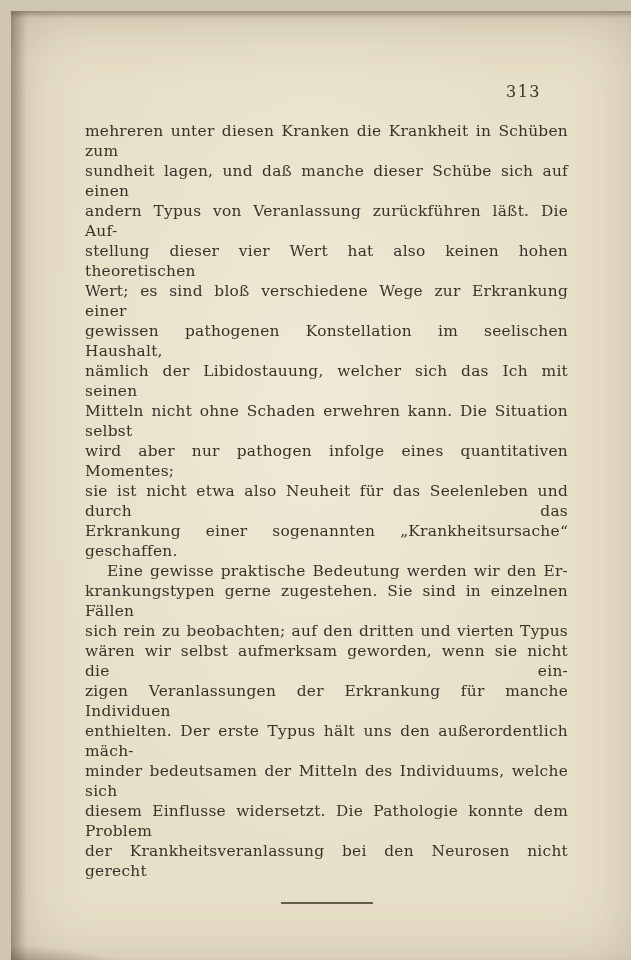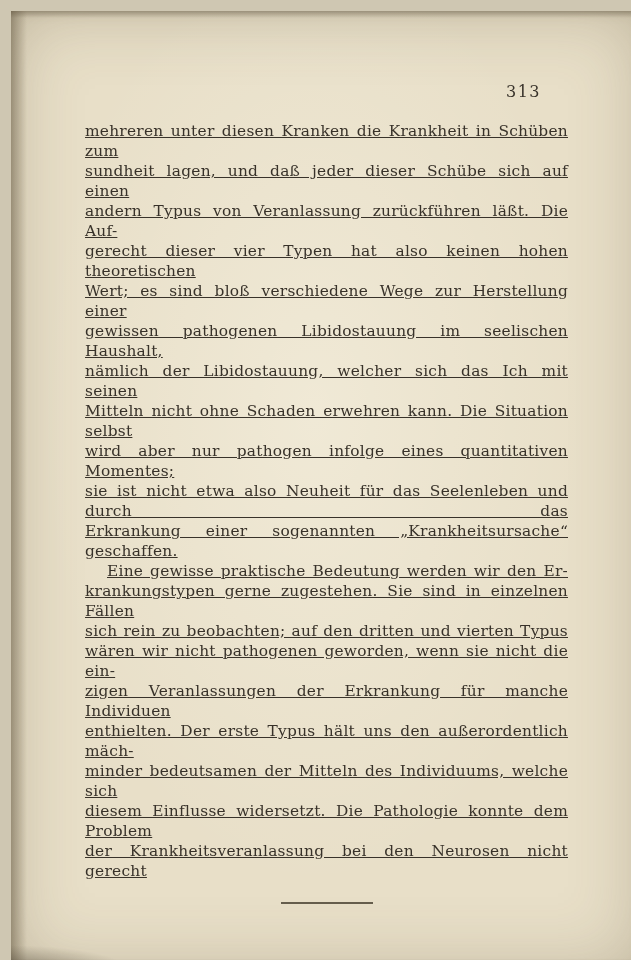--- a/index.html
+++ b/index.html
@@ -59,21 +59,21 @@
     letter-spacing: 1.5px;
   }
   .text-block {
     position: absolute;
     top: 110px;
     left: 74px;
     width: 483px;
     font-size: 15.4px;
     line-height: 20px;
   }
-  .paragraph { margin: 0; text-decoration: underline; }
+  .paragraph { margin: 0; }
   .line {
     text-align: justify;
     text-align-last: justify;
     letter-spacing: 0.25px;
     word-spacing: 0.5px;
     white-space: normal;
   }
   .line.last {
     text-align-last: left;
   }
@@ -99,36 +99,36 @@
   <div class="edge-left"></div>
   <div class="edge-right"></div>
   <div class="edge-bottom"></div>
   <div class="corner-bl"></div>
 
   <div class="page-number">313</div>
 
   <div class="text-block">
       <div class="paragraph">
         <div class="line">mehreren unter diesen Kranken die Krankheit in Schüben zum</div>
-        <div class="line">sundheit lagen, und daß jeder dieser Schübe sich auf einen</div>
+        <div class="line">sundheit lagen, und daß manche dieser Schübe sich auf einen</div>
         <div class="line">andern Typus von Veranlassung zurückführen läßt.  Die Auf-</div>
-        <div class="line">gerecht dieser vier Typen hat also keinen hohen theoretischen</div>
-        <div class="line">Wert; es sind bloß verschiedene Wege zur Herstellung einer</div>
-        <div class="line">gewissen pathogenen Libidostauung im seelischen Haushalt,</div>
+        <div class="line">stellung dieser vier Wert hat also keinen hohen theoretischen</div>
+        <div class="line">Wert; es sind bloß verschiedene Wege zur Erkrankung einer</div>
+        <div class="line">gewissen pathogenen Konstellation im seelischen Haushalt,</div>
         <div class="line">nämlich der Libidostauung, welcher sich das Ich mit seinen</div>
         <div class="line">Mitteln nicht ohne Schaden erwehren kann. Die Situation selbst</div>
         <div class="line">wird aber nur pathogen infolge eines quantitativen Momentes;</div>
         <div class="line">sie ist nicht etwa also Neuheit für das Seelenleben und durch das</div>
         <div class="line last">Erkrankung einer sogenannten „Krankheitsursache“ geschaffen.</div>
       </div>
       <div class="paragraph">
         <div class="line indent">Eine gewisse praktische Bedeutung werden wir den Er-</div>
         <div class="line">krankungstypen gerne zugestehen. Sie sind in einzelnen Fällen</div>
         <div class="line">sich rein zu beobachten; auf den dritten und vierten Typus</div>
-        <div class="line">wären wir nicht pathogenen geworden, wenn sie nicht die ein-</div>
+        <div class="line">wären wir selbst aufmerksam geworden, wenn sie nicht die ein-</div>
         <div class="line">zigen Veranlassungen der Erkrankung für manche Individuen</div>
         <div class="line">enthielten. Der erste Typus hält uns den außerordentlich mäch-</div>
         <div class="line">minder bedeutsamen der Mitteln des Individuums, welche sich</div>
         <div class="line">diesem Einflusse widersetzt. Die Pathologie konnte dem Problem</div>
         <div class="line">der Krankheitsveranlassung bei den Neurosen nicht gerecht</div>
       </div>
     </div>
 
   <div class="section-rule"></div>
 </div>

